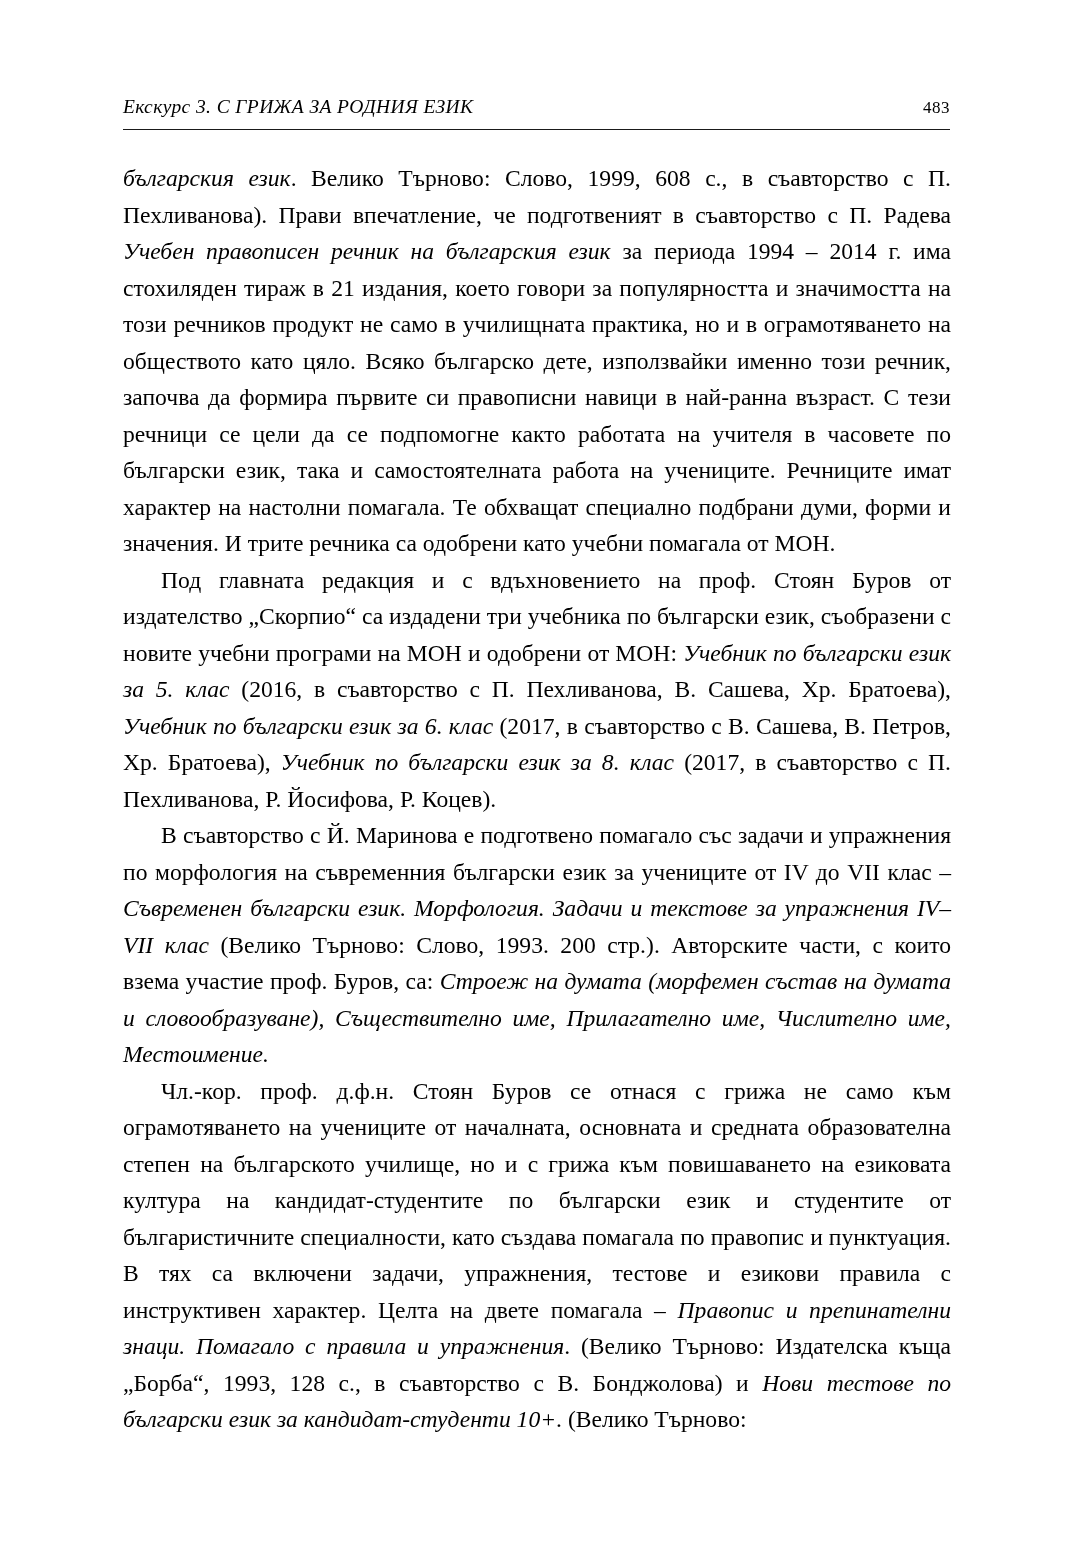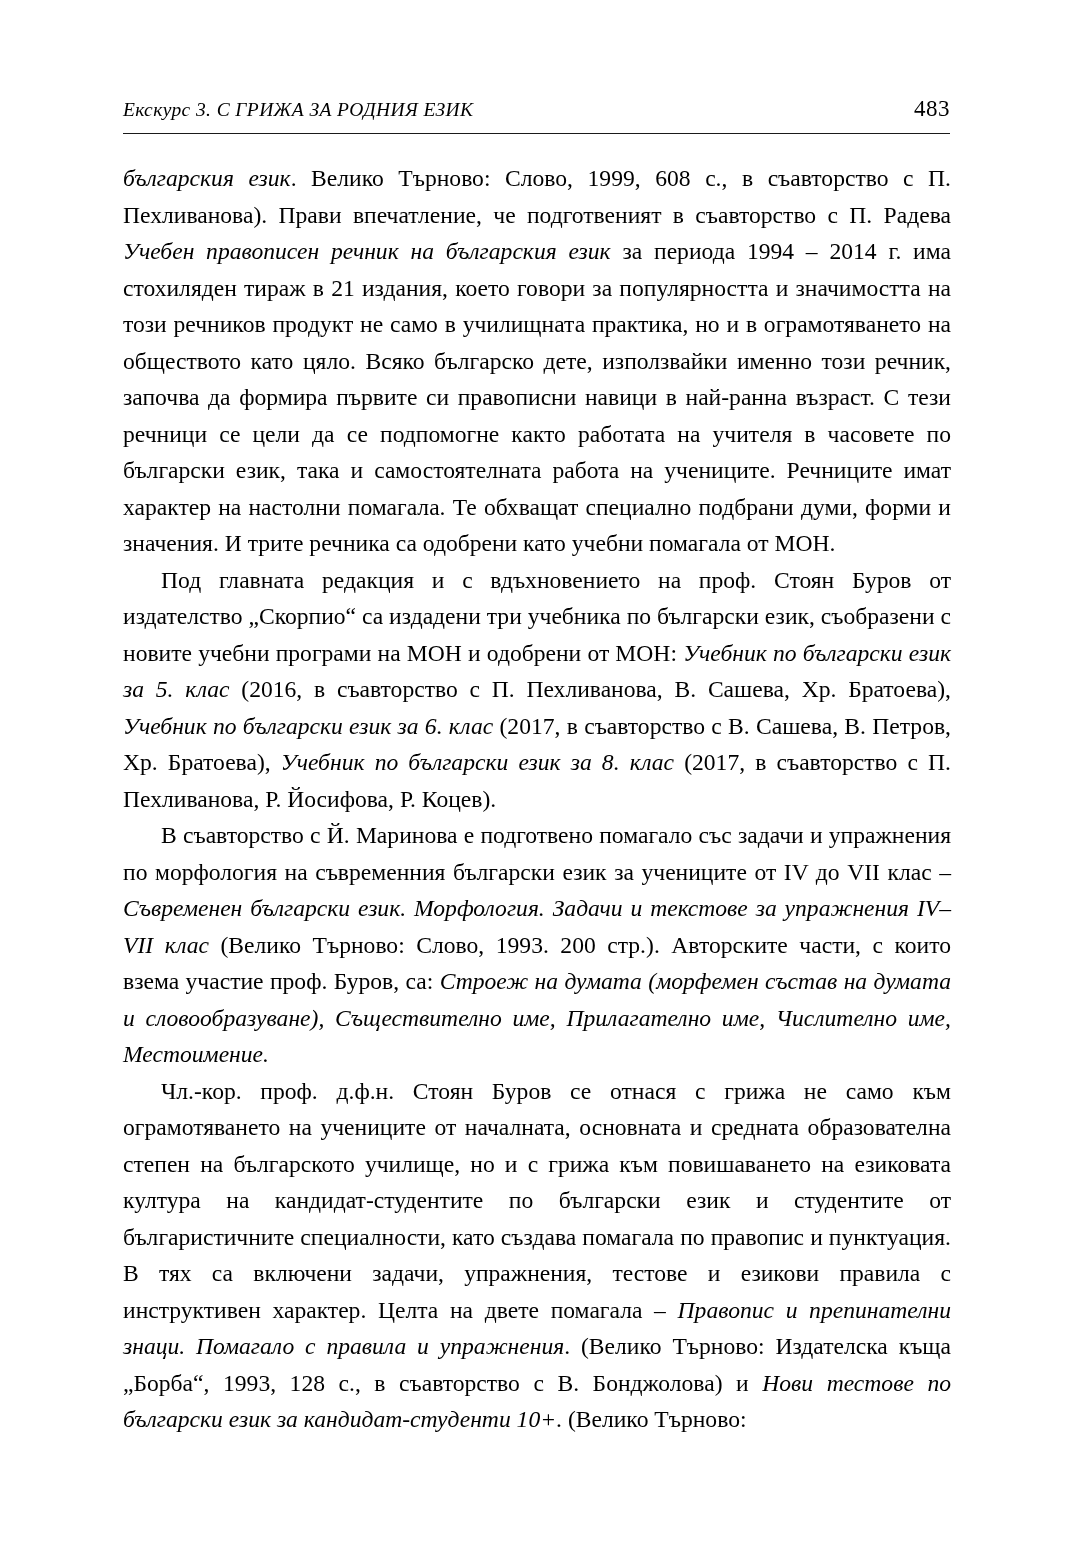--- a/index.html
+++ b/index.html
@@ -37,21 +37,21 @@
   }
   .header-title {
     font-family: "Liberation Serif", "DejaVu Serif", serif;
     font-style: italic;
     font-size: 19.5px;
     letter-spacing: 0.4px;
     white-space: nowrap;
   }
   .page-number {
     font-family: "Liberation Serif", "DejaVu Serif", serif;
-    font-size: 23px;
+    font-size: 17px;
     letter-spacing: 0.5px;
   }
   .body-text {
     position: absolute;
     left: 123px;
     top: 160px;
     width: 828px;
   }
   p.para {
     margin: 0;

